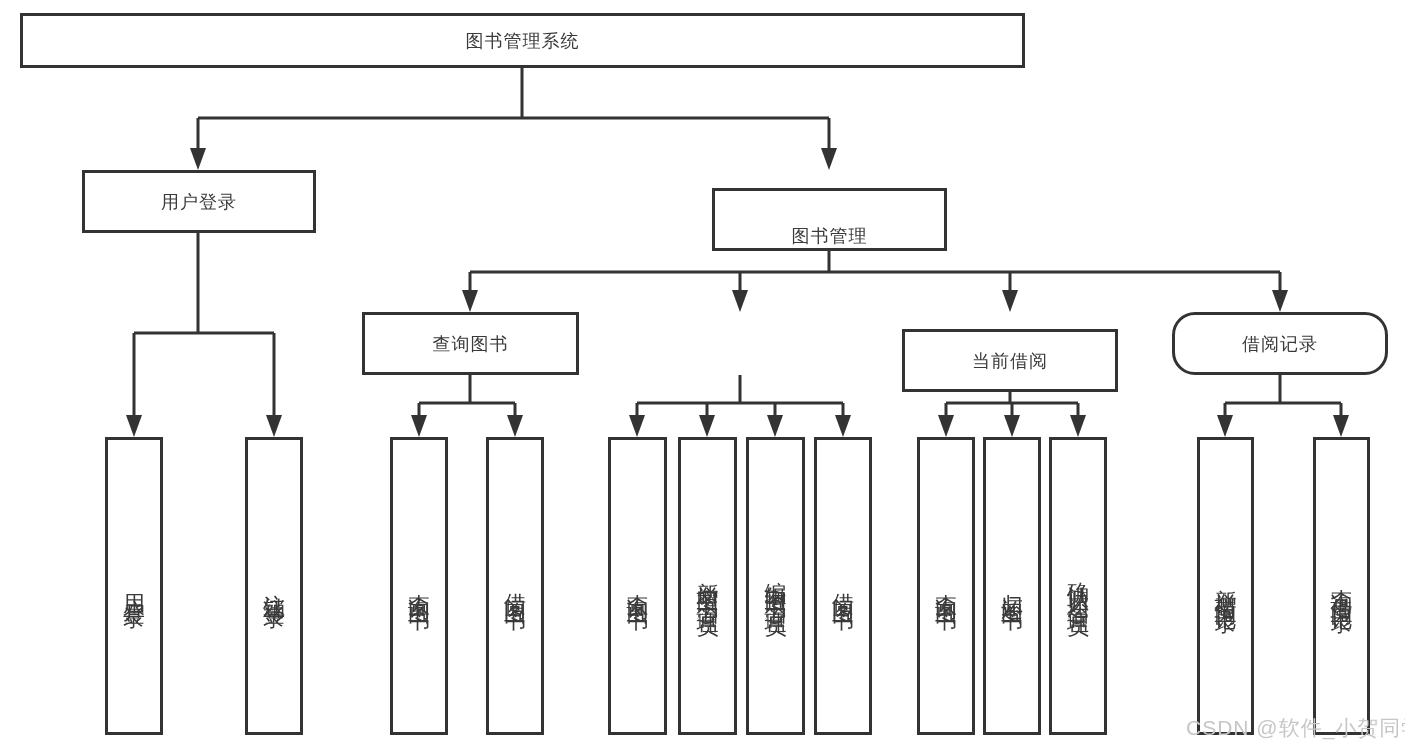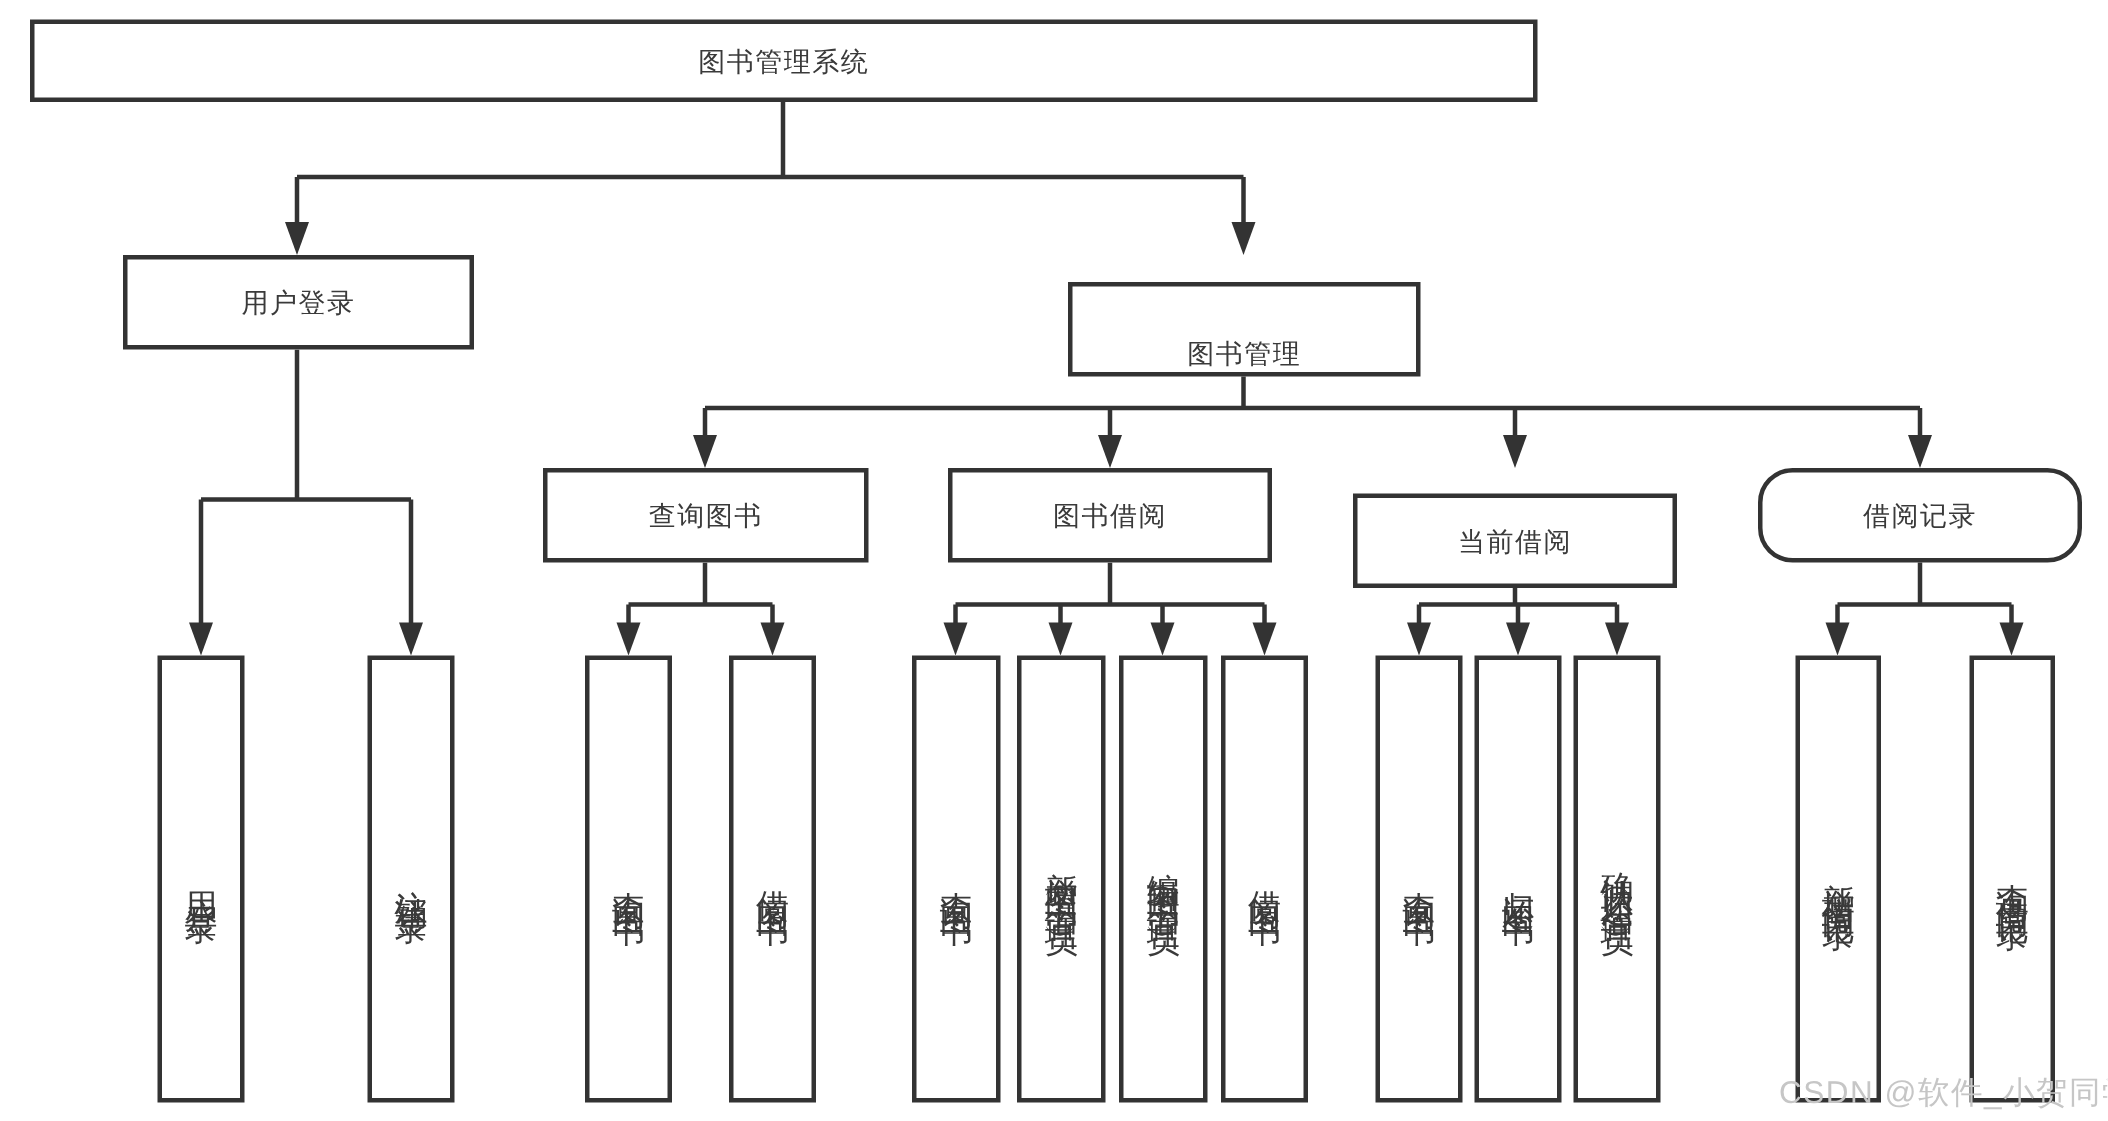--- a/index.html
+++ b/index.html
@@ -104,23 +104,20 @@
   <div class="node hnode" style="left:82px; top:170px; width:234px; height:63px;">
     <span>用户登录</span>
   </div>
   <div class="node hnode" style="left:712px; top:188px; width:235px; height:63px;align-items:flex-end;">
     <span>图书管理</span>
   </div>
 
   <div class="node hnode" style="left:362px; top:312px; width:217px; height:63px;">
     <span>查询图书</span>
   </div>
-  <div class="node hnode" style="left:632px; top:312px; width:216px; height:63px;">
-    <span>图书借阅</span>
-  </div>
   <div class="node hnode" style="left:902px; top:312px; width:216px; height:63px;margin-top:17px;">
     <span>当前借阅</span>
   </div>
   <div class="node hnode" style="left:1172px; top:312px; width:216px; height:63px;border-radius:23px;">
     <span>借阅记录</span>
   </div>
 
   <div class="node vnode" style="left:105px; top:437px; width:58px; height:298px;">
     <span class="vtext">用户登录</span>
   </div>

